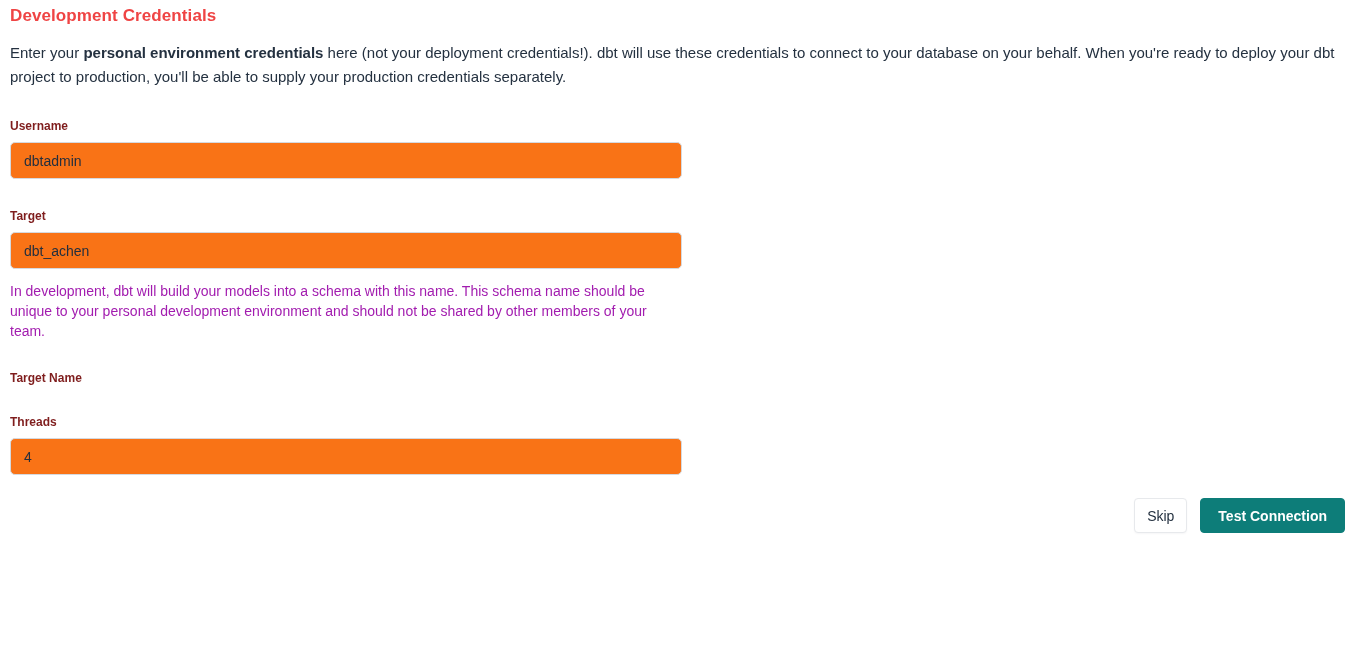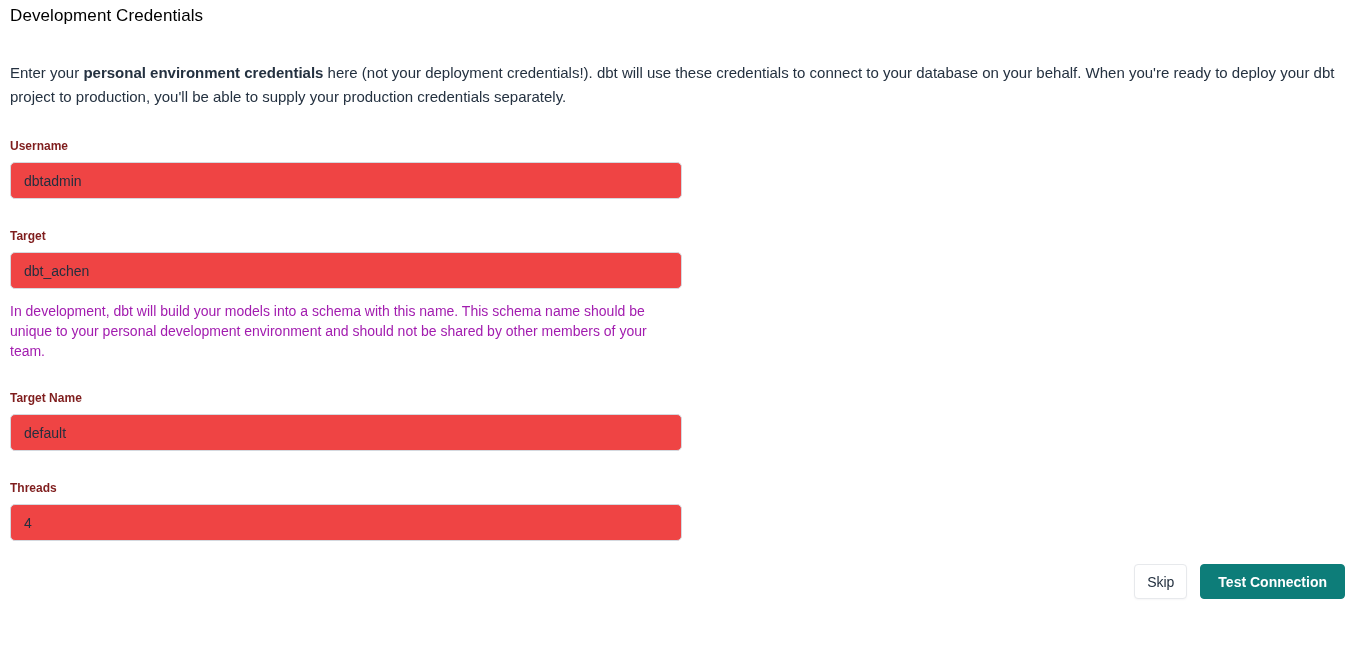--- a/index.html
+++ b/index.html
@@ -12,23 +12,23 @@
   }
   .page {
     width: 1360px;
     min-height: 663px;
     padding: 6px 15px 10px 10px;
     display: flex;
     flex-direction: column;
   }
   .page-title {
     font-size: 17px;
-    font-weight: 400;
-    color: #000000;
-    margin: 0 0 35px 0;
+    font-weight: 700;
+    color: #ef4444;
+    margin: 0 0 15px 0;
     letter-spacing: 0.1px;
   }
   .intro {
     font-size: 15px;
     line-height: 24px;
     color: #243140;
     margin: 0 0 30px 0;
     max-width: 1334px;
   }
   .intro .bold { font-weight: 700; }
@@ -44,21 +44,21 @@
   .text-input {
     display: block;
     width: 100%;
     height: 37px;
     border: 1px solid #d5d9df;
     border-radius: 5px;
     padding: 0 13px;
     font-size: 14px;
     color: #242f3e;
     font-family: inherit;
-    background: #ef4444;
+    background: #f97316;
     outline: none;
   }
   .text-input.password {
     font-size: 11px;
     font-weight: 700;
     letter-spacing: 1.2px;
     color: #1a2333;
   }
   .field-help {
     font-size: 14px;
@@ -118,21 +118,20 @@
 
 
     <div class="field">
       <label class="field-label">Target</label>
       <input class="text-input" type="text" value="dbt_achen" style="">
       <div class="field-help">In development, dbt will build your models into a schema with this name. This schema name should be unique to your personal development environment and should not be shared by other members of your team.</div>
     </div>
 
     <div class="field">
       <label class="field-label">Target Name</label>
-      <input class="text-input" type="text" value="default" style="">
     </div>
 
     <div class="field">
       <label class="field-label">Threads</label>
       <input class="text-input" type="text" value="4" style="">
     </div>
 
   </div>
 
   <div class="footer">

